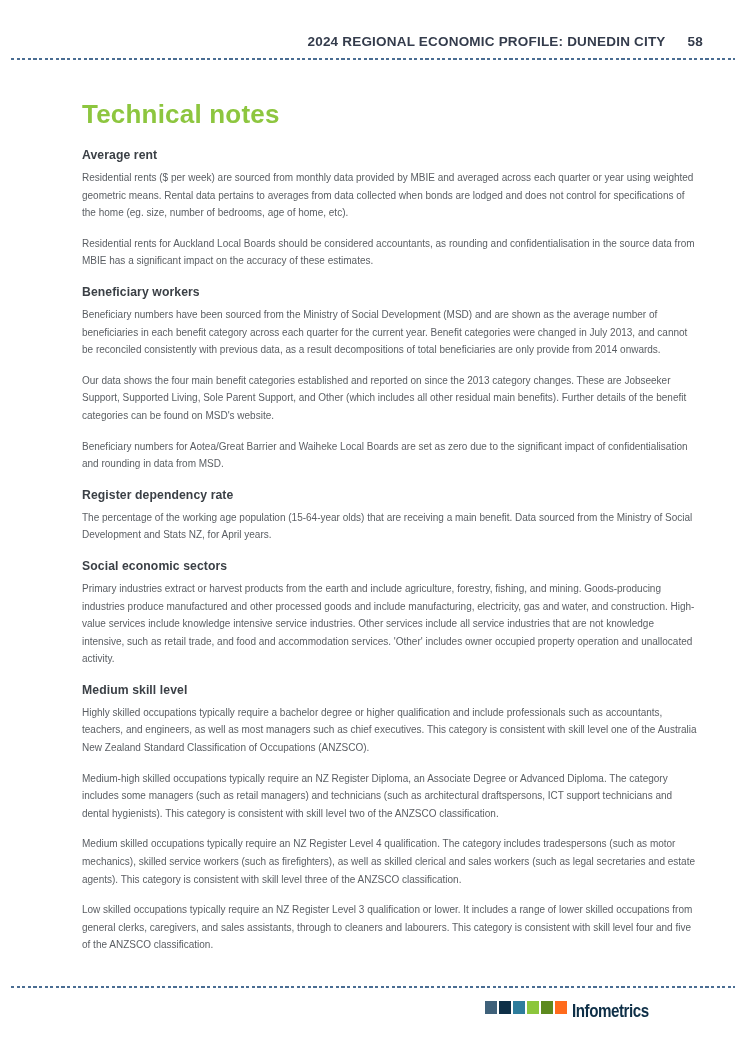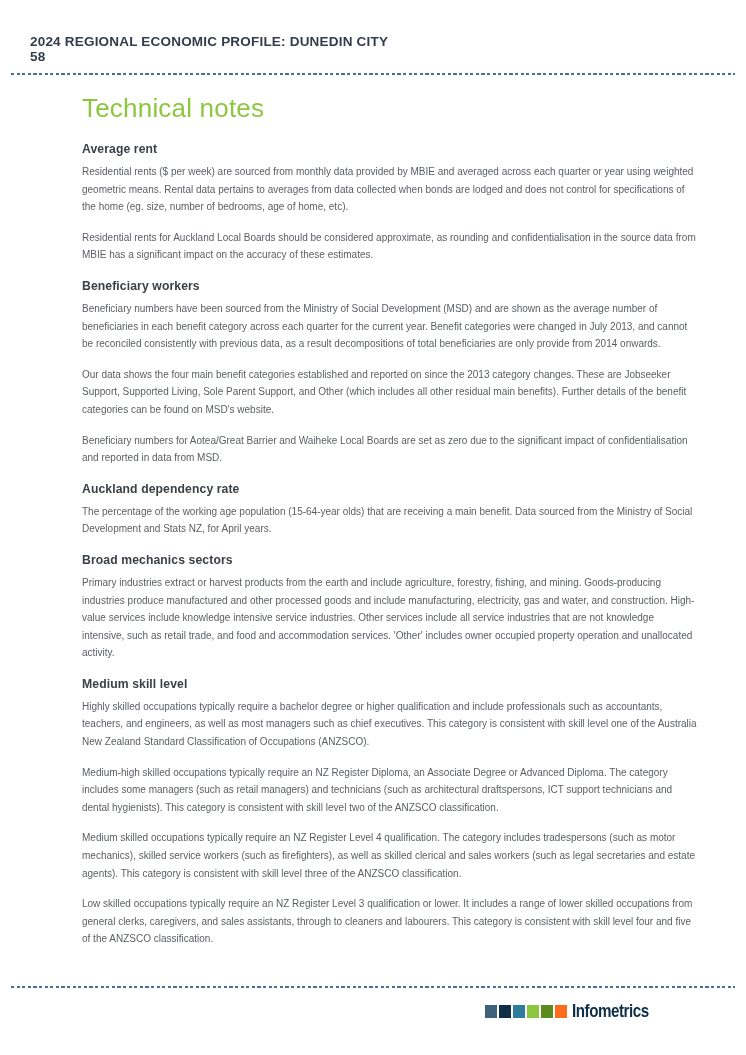--- a/index.html
+++ b/index.html
@@ -27,34 +27,33 @@
   .header-row {
     display: flex;
     justify-content: flex-end;
     align-items: baseline;
     margin: 34px 43px 9px 0;
     color: var(--header-navy);
     font-weight: 700;
     font-size: 13.5px;
     letter-spacing: 0.2px;
     white-space: nowrap;
-    flex-direction: column;
   }
-  .header-page { margin-left: 30px; }
+  .header-page { margin-left: 22px; }
   .dotted-rule {
     height: 2px;
     margin: 0 11px;
     background-image: repeating-linear-gradient(90deg, var(--rule-blue) 0 3.2px, transparent 3.2px 5.6px);
   }
   
   .page-title {
-    margin: 18px 80px 18px 82px;
+    margin: 39px 80px 18px 82px;
     font-size: 26px;
     line-height: 30px;
-    font-weight: 400;
+    font-weight: 700;
     letter-spacing: 0.2px;
     color: var(--title-green);
   }
   
   main { display: block; margin: 0 48px 0 82px; }
   main h2 {
     margin: 0 0 6px 0;
     font-size: 12.2px;
     line-height: 16px;
     font-weight: 700;
@@ -69,21 +68,20 @@
   }
   main p:last-child { margin-bottom: 14px; }
   
   footer {
     position: absolute;
     left: 0; right: 0;
     top: 986px;
   }
   .logo-row {
     display: flex;
-    align-items: center;
     justify-content: flex-end;
     margin: 13px 78px 0 0;
     height: 20px;
   }
   .logo-sq {
     width: 12px; height: 13px;
     margin-right: 2px;
     display: inline-block;
   }
   .wordmark {
@@ -111,37 +109,37 @@
     <div class="dotted-rule"></div>
   </header>
 
   <h1 class="page-title">Technical notes</h1>
 
   <main>
 
     <section>
       <h2>Average rent</h2>
       <p>Residential rents ($ per week) are sourced from monthly data provided by MBIE and averaged across each quarter or year using weighted geometric means. Rental data pertains to averages from data collected when bonds are lodged and does not control for specifications of the home (eg. size, number of bedrooms, age of home, etc).</p>
-      <p>Residential rents for Auckland Local Boards should be considered approximate, as rounding and confidentialisation in the source data from MBIE has a significant impact on the accuracy of these estimates.</p>
+      <p>Residential rents for Auckland Local Boards should be considered accountants, as rounding and confidentialisation in the source data from MBIE has a significant impact on the accuracy of these estimates.</p>
     </section>
 
     <section>
       <h2>Beneficiary workers</h2>
       <p>Beneficiary numbers have been sourced from the Ministry of Social Development (MSD) and are shown as the average number of beneficiaries in each benefit category across each quarter for the current year. Benefit categories were changed in July 2013, and cannot be reconciled consistently with previous data, as a result decompositions of total beneficiaries are only provide from 2014 onwards.</p>
       <p>Our data shows the four main benefit categories established and reported on since the 2013 category changes. These are Jobseeker Support, Supported Living, Sole Parent Support, and Other (which includes all other residual main benefits). Further details of the benefit categories can be found on MSD's website.</p>
-      <p>Beneficiary numbers for Aotea/Great Barrier and Waiheke Local Boards are set as zero due to the significant impact of confidentialisation and reported in data from MSD.</p>
+      <p>Beneficiary numbers for Aotea/Great Barrier and Waiheke Local Boards are set as zero due to the significant impact of confidentialisation and rounding in data from MSD.</p>
     </section>
 
     <section>
-      <h2>Auckland dependency rate</h2>
+      <h2>Register dependency rate</h2>
       <p>The percentage of the working age population (15-64-year olds) that are receiving a main benefit. Data sourced from the Ministry of Social Development and Stats NZ, for April years.</p>
     </section>
 
     <section>
-      <h2>Broad mechanics sectors</h2>
+      <h2>Social economic sectors</h2>
       <p>Primary industries extract or harvest products from the earth and include agriculture, forestry, fishing, and mining. Goods-producing industries produce manufactured and other processed goods and include manufacturing, electricity, gas and water, and construction. High-value services include knowledge intensive service industries. Other services include all service industries that are not knowledge intensive, such as retail trade, and food and accommodation services. 'Other' includes owner occupied property operation and unallocated activity.</p>
     </section>
 
     <section>
       <h2>Medium skill level</h2>
       <p>Highly skilled occupations typically require a bachelor degree or higher qualification and include professionals such as accountants, teachers, and engineers, as well as most managers such as chief executives. This category is consistent with skill level one of the Australia New Zealand Standard Classification of Occupations (ANZSCO).</p>
       <p>Medium-high skilled occupations typically require an NZ Register Diploma, an Associate Degree or Advanced Diploma. The category includes some managers (such as retail managers) and technicians (such as architectural draftspersons, ICT support technicians and dental hygienists). This category is consistent with skill level two of the ANZSCO classification.</p>
       <p>Medium skilled occupations typically require an NZ Register Level 4 qualification. The category includes tradespersons (such as motor mechanics), skilled service workers (such as firefighters), as well as skilled clerical and sales workers (such as legal secretaries and estate agents). This category is consistent with skill level three of the ANZSCO classification.</p>
       <p>Low skilled occupations typically require an NZ Register Level 3 qualification or lower. It includes a range of lower skilled occupations from general clerks, caregivers, and sales assistants, through to cleaners and labourers. This category is consistent with skill level four and five of the ANZSCO classification.</p>
     </section>

